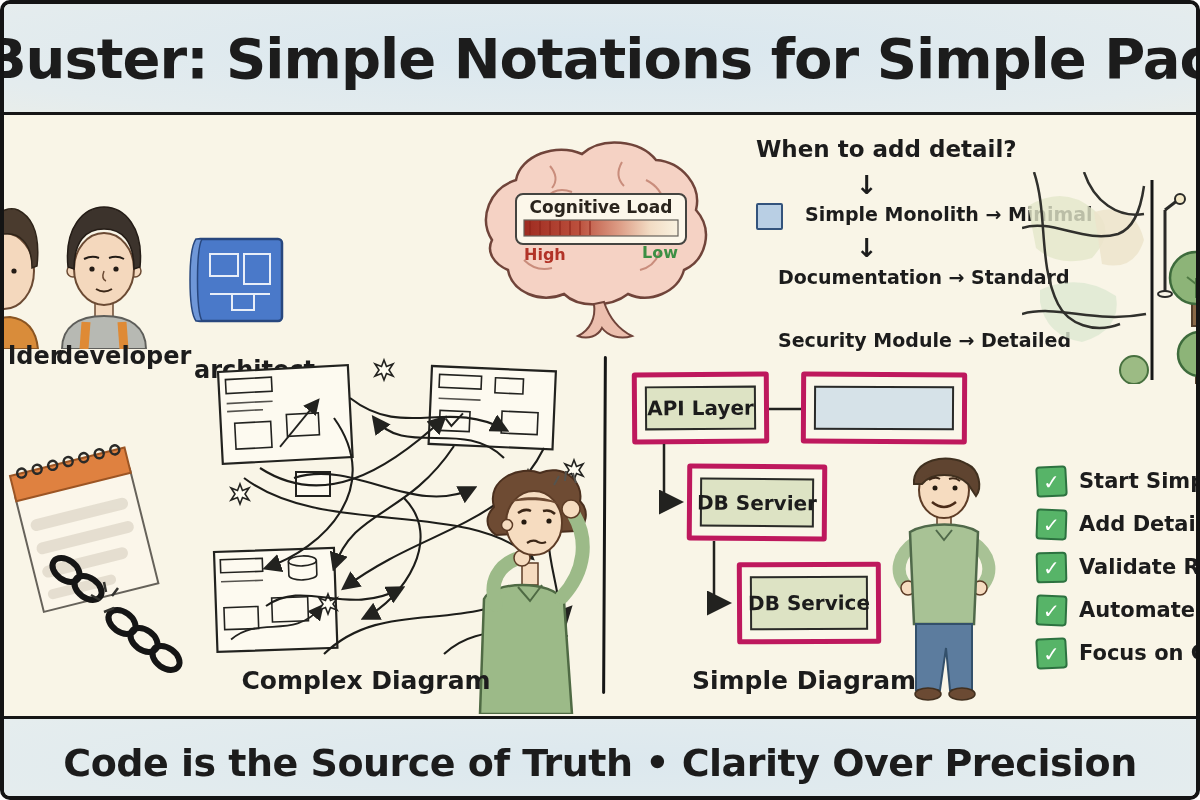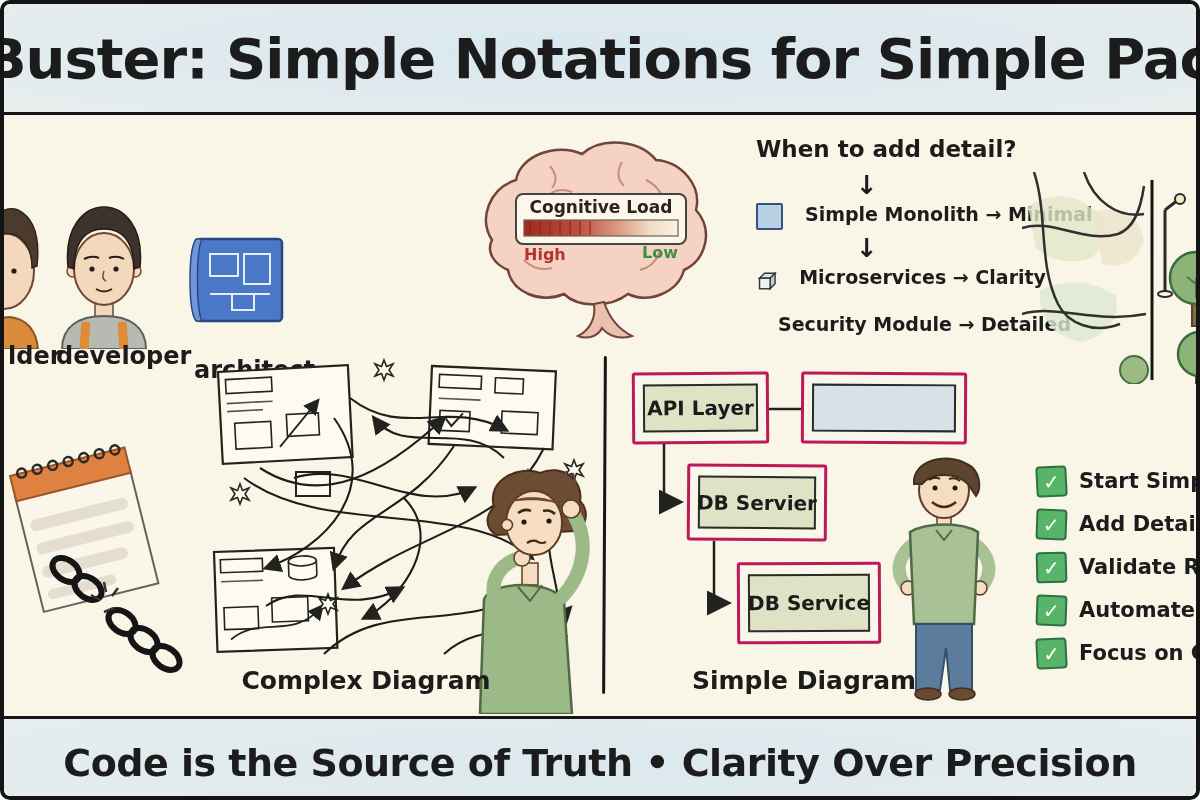--- a/index.html
+++ b/index.html
@@ -18,23 +18,23 @@
   .tagline{font-size:38px;font-weight:bold;white-space:nowrap;letter-spacing:-0.5px;}
   
   .char-label{font-size:24px;font-weight:bold;white-space:nowrap;}
   
   .wta{position:absolute;left:752px;top:132px;width:290px;display:flex;flex-direction:column;}
   .wta-title{font-size:23px;font-weight:bold;margin-bottom:8px;}
   .wta-arrow{font-size:26px;font-weight:bold;line-height:1;margin:2px 0 2px 100px;}
   .wta-row{display:flex;align-items:flex-start;gap:22px;margin:3px 0;}
   .wta-label{font-size:19px;font-weight:bold;white-space:nowrap;}
   .icon-square{width:23px;height:23px;background:#b9cfe4;border:2.5px solid #33537c;border-radius:2px;flex:0 0 auto;}
-  .row3{margin-top:14px;}
-  
-  .sd-outer{position:absolute;border:3px solid #be185d;background:#faf6e9;border-radius:3px;
+  .row3{margin-top:30px;}
+  
+  .sd-outer{position:absolute;border:5px solid #be185d;background:#faf6e9;border-radius:3px;
     display:flex;align-items:center;justify-content:center;box-sizing:border-box;}
   .sd-inner{border:2px solid #2a2a28;background:#dde3c4;display:flex;align-items:center;justify-content:center;
     font-size:20px;font-weight:bold;width:calc(100% - 20px);height:calc(100% - 22px);white-space:nowrap;}
   .sd-inner.empty{background:#d6e2e8;}
   .diagram-label{font-size:25px;font-weight:bold;text-align:center;white-space:nowrap;}
   
   .checklist{position:absolute;left:1032px;top:462px;display:flex;flex-direction:column;gap:13px;}
   .check-row{display:flex;align-items:center;gap:12px;height:30px;}
   .checkbox{width:27px;height:27px;background:#57b468;border:2px solid #2d7240;border-radius:4px;
     color:#ffffff;font-size:20px;font-weight:bold;display:flex;align-items:center;justify-content:center;flex:0 0 auto;}
@@ -139,21 +139,21 @@
       <span class="icon-square"></span>
       <span class="wta-label">Simple Monolith → Minimal</span>
     </div>
     <div class="wta-arrow">↓</div>
     <div class="wta-row">
       <svg width="30" height="30" viewBox="0 0 30 30">
         <polygon points="5,11 12,4 27,4 20,11" fill="#dbe4ec" stroke="#33332f" stroke-width="2"></polygon>
         <polygon points="20,11 27,4 27,19 20,26" fill="#c4d1dc" stroke="#33332f" stroke-width="2"></polygon>
         <rect x="5" y="11" width="15" height="15" fill="#eef2f5" stroke="#33332f" stroke-width="2"></rect>
       </svg>
-      <span class="wta-label">Microservices → Clarity</span>
+      <span class="wta-label">Documentation → Standard</span>
     </div>
     <div class="wta-row row3">
       <svg width="26" height="30" viewBox="0 0 26 30">
         <path d="M3,6 v18 a10,4 0 0 0 20,0 v-18" fill="#d8dfe6" stroke="#33332f" stroke-width="2"></path>
         <ellipse cx="13" cy="6" rx="10" ry="4" fill="#eef2f5" stroke="#33332f" stroke-width="2"></ellipse>
         <path d="M3,13 a10,4 0 0 0 20,0 M3,20 a10,4 0 0 0 20,0" fill="none" stroke="#33332f" stroke-width="2"></path>
       </svg>
       <span class="wta-label">Security Module → Detailed</span>
     </div>
   </div>

